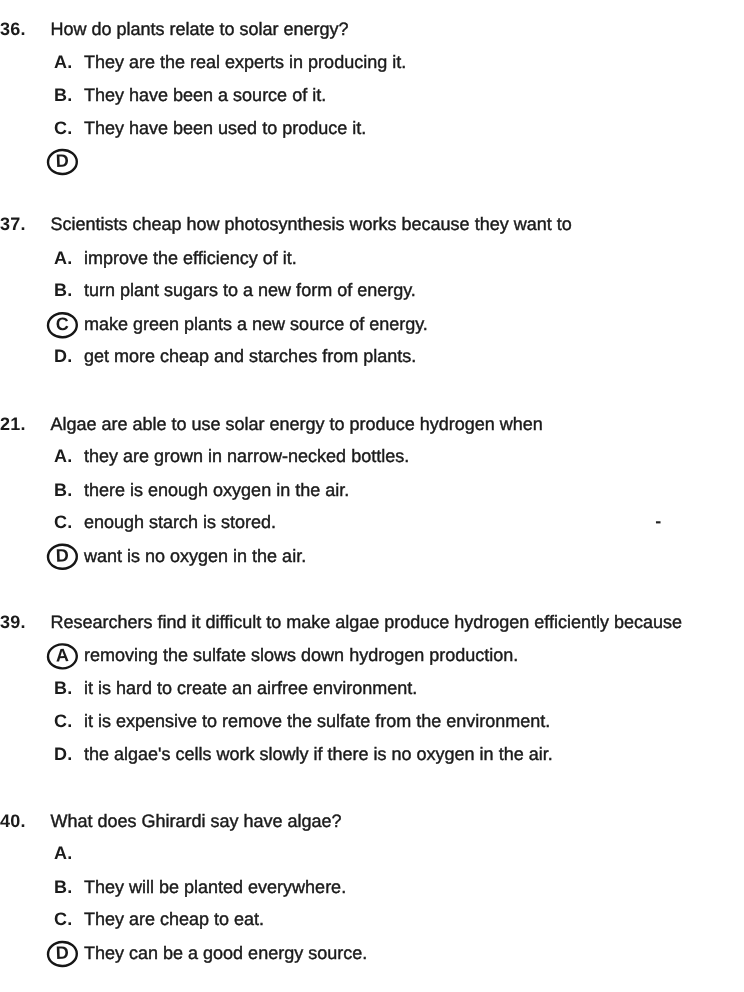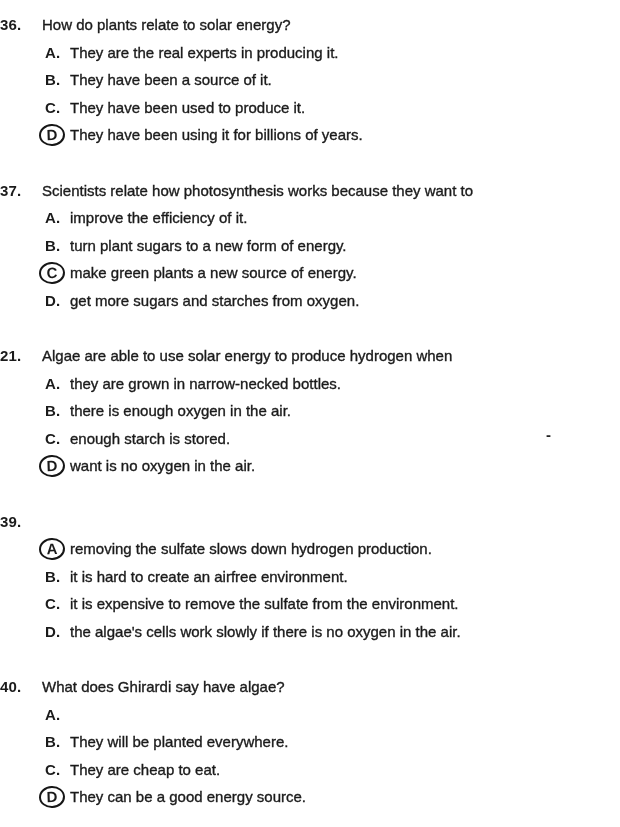--- a/index.html
+++ b/index.html
@@ -99,49 +99,48 @@
     <span class="opt-text">They have been a source of it.</span>
   </div>
 
   <div class="opt">
     <span class="opt-letter">C.</span>
     <span class="opt-text">They have been used to produce it.</span>
   </div>
 
   <div class="opt">
     <span class="opt-letter circled">D</span>
-    <span class="opt-text">They have been using it for billions of years.</span>
   </div>
 </div>
   </section>
 
   <section class="question">
     <div class="q-line">
       <span class="q-num">37.</span>
-      <span class="q-text">Scientists relate how photosynthesis works because they want to</span>
+      <span class="q-text">Scientists cheap how photosynthesis works because they want to</span>
     </div>
     <div class="opts">
   <div class="opt">
     <span class="opt-letter">A.</span>
     <span class="opt-text">improve the efficiency of it.</span>
   </div>
 
   <div class="opt">
     <span class="opt-letter">B.</span>
     <span class="opt-text">turn plant sugars to a new form of energy.</span>
   </div>
 
   <div class="opt">
     <span class="opt-letter circled">C</span>
     <span class="opt-text">make green plants a new source of energy.</span>
   </div>
 
   <div class="opt">
     <span class="opt-letter">D.</span>
-    <span class="opt-text">get more sugars and starches from oxygen.</span>
+    <span class="opt-text">get more cheap and starches from plants.</span>
   </div>
 </div>
   </section>
 
   <section class="question">
     <div class="q-line">
       <span class="q-num">21.</span>
       <span class="q-text">Algae are able to use solar energy to produce hydrogen when</span>
     </div>
     <div class="opts">
@@ -163,20 +162,21 @@
   <div class="opt">
     <span class="opt-letter circled">D</span>
     <span class="opt-text">want is no oxygen in the air.</span>
   </div>
 </div>
   </section>
 
   <section class="question">
     <div class="q-line">
       <span class="q-num">39.</span>
+      <span class="q-text">Researchers find it difficult to make algae produce hydrogen efficiently because</span>
     </div>
     <div class="opts">
   <div class="opt">
     <span class="opt-letter circled">A</span>
     <span class="opt-text">removing the sulfate slows down hydrogen production.</span>
   </div>
 
   <div class="opt">
     <span class="opt-letter">B.</span>
     <span class="opt-text">it is hard to create an airfree environment.</span>

